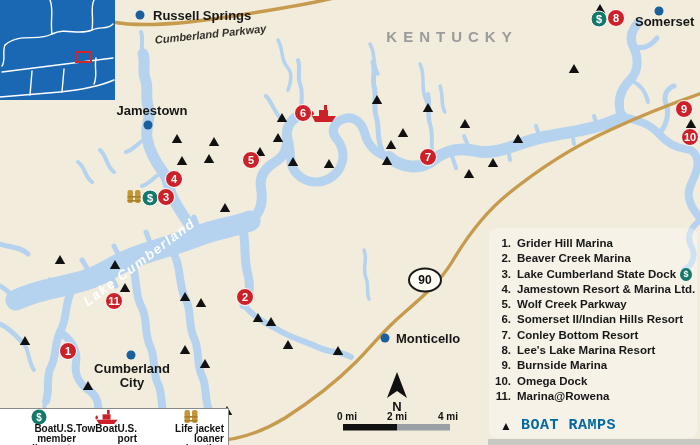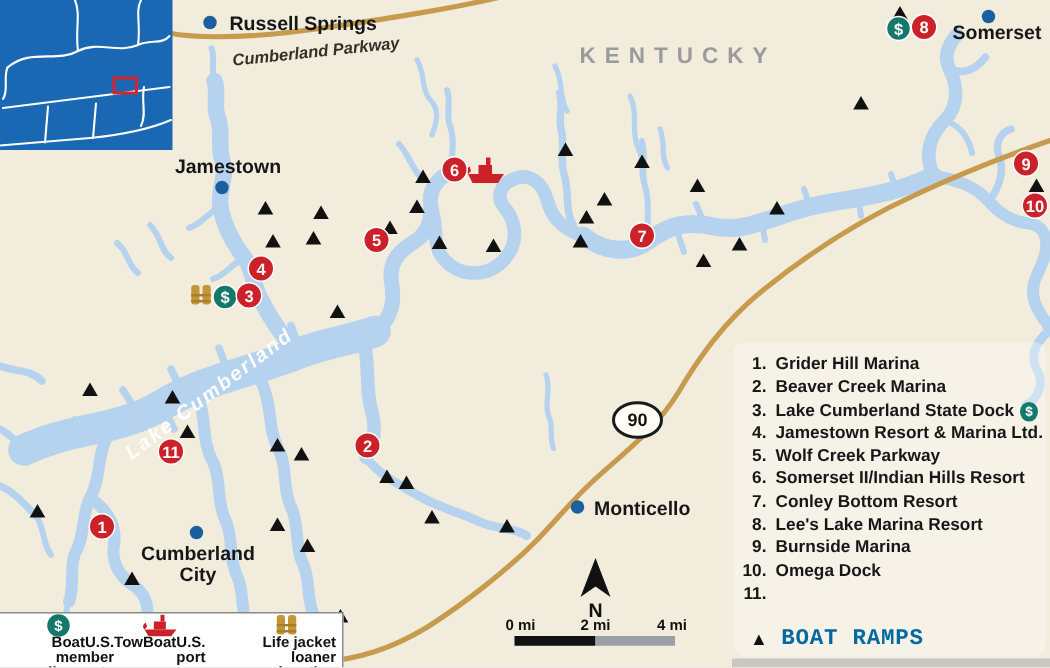--- a/index.html
+++ b/index.html
@@ -329,20 +329,21 @@
     </li>
 
     <li class="marina-item">
       <span class="num">10.</span>
       <span class="nm">Omega Dock</span>
 
     </li>
 
     <li class="marina-item">
       <span class="num">11.</span>
+      <span class="nm">Marina@Rowena</span>
 
     </li>
   </ul>
     <div class="ramps-row" style="position:absolute;left:3px;top:181px;">
       <span class="ramps-tri">▲</span>
       <span class="ramps-label">BOAT RAMPS</span>
     </div>
   </div>
 
   <div class="key-panel">

